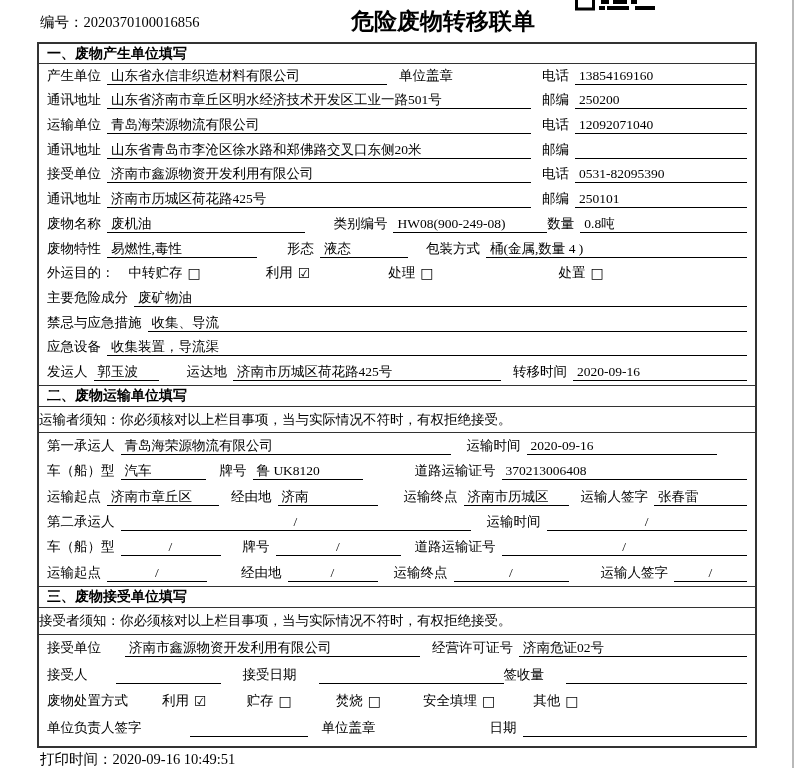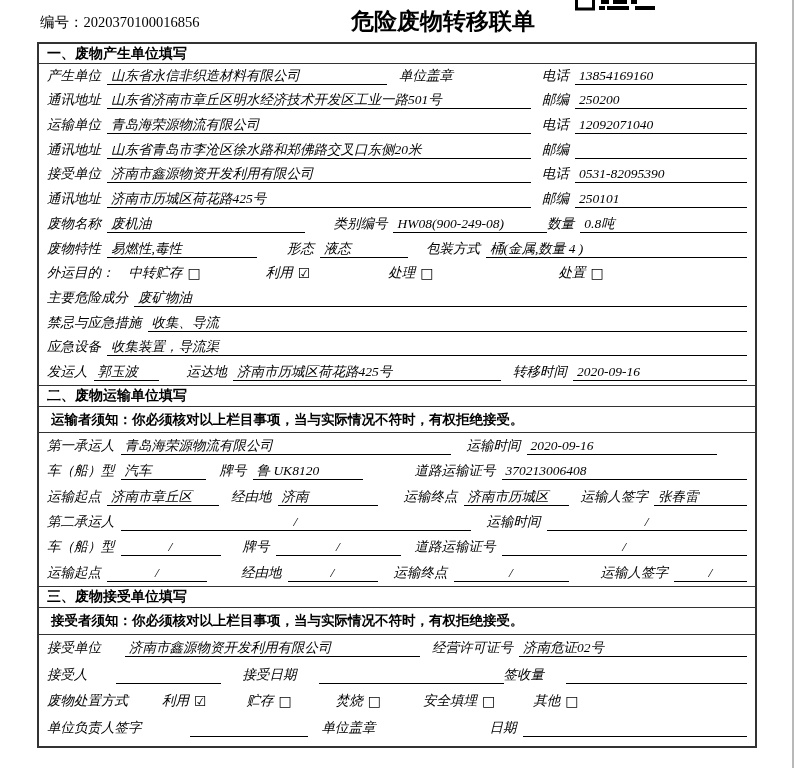--- a/index.html
+++ b/index.html
@@ -15,25 +15,25 @@
   .title  { position:absolute; left:90px; right:0; top:6px; text-align:center;
             font-size:23px; font-weight:bold; }
   .qr { position:absolute; left:575px; top:0; width:86px; height:12px; }
   
   .sheet { position:absolute; left:37px; top:42px; width:720px; height:706px;
            border:2px solid #333; background:#fff; overflow:hidden; }
   .sec-header { display:flex; align-items:center; height:20px; padding:1px 8px 0 8px;
                 font-size:14px; font-weight:bold; border-bottom:1.5px solid #333; }
   .sec-header.bt { border-top:1.5px solid #333; height:22px; }
   .row { display:flex; align-items:flex-end; padding:0 8px 4px 8px; font-size:13.5px;
-         height:24.7px; white-space:nowrap;font-style:italic; }
+         height:24.7px; white-space:nowrap; }
   .row.r2 { height:25.4px; }
   .row.r3 { height:26.5px; }
-  .notice { display:flex; align-items:center; height:26.5px; padding:0 12px;
-            font-size:13.5px; border-bottom:1.5px solid #333;font-weight:bold; }
+  .notice { display:flex; align-items:center; height:26.5px; padding:0 0;
+            font-size:13.5px; border-bottom:1.5px solid #333; }
   .lbl { padding-right:6px; }
   .fill { display:inline-block; border-bottom:1px solid #000; padding:0 4px;
           overflow:hidden; height:18px; line-height:18px; }
   .fill.grow { flex:1; }
   .ctr { text-align:center; }
   .mla { margin-left:auto; }
   .cb { font-family:"DejaVu Sans",sans-serif; font-size:14px; padding-left:5px; line-height:18px; }
   .opt { display:inline-flex; align-items:flex-end; }
   
   .print-time { position:absolute; left:40px; top:750px; font-size:14.5px; white-space:nowrap; }
@@ -271,15 +271,16 @@
     <div class="row r3">
       <span class="lbl">单位负责人签字</span>
       <span class="fill" style="width:118px;margin-left:42px"></span>
       <span class="lbl" style="margin-left:14px">单位盖章</span>
       <span class="lbl" style="margin-left:108px">日期</span>
       <span class="fill grow"></span>
     </div>
 
   </div>
 
+  <span class="print-time"><span>打印时间：</span><span>2020-09-16 10:49:51</span></span>
 
   <div class="edge-line"></div>
 </div>
 
 </body></html>

